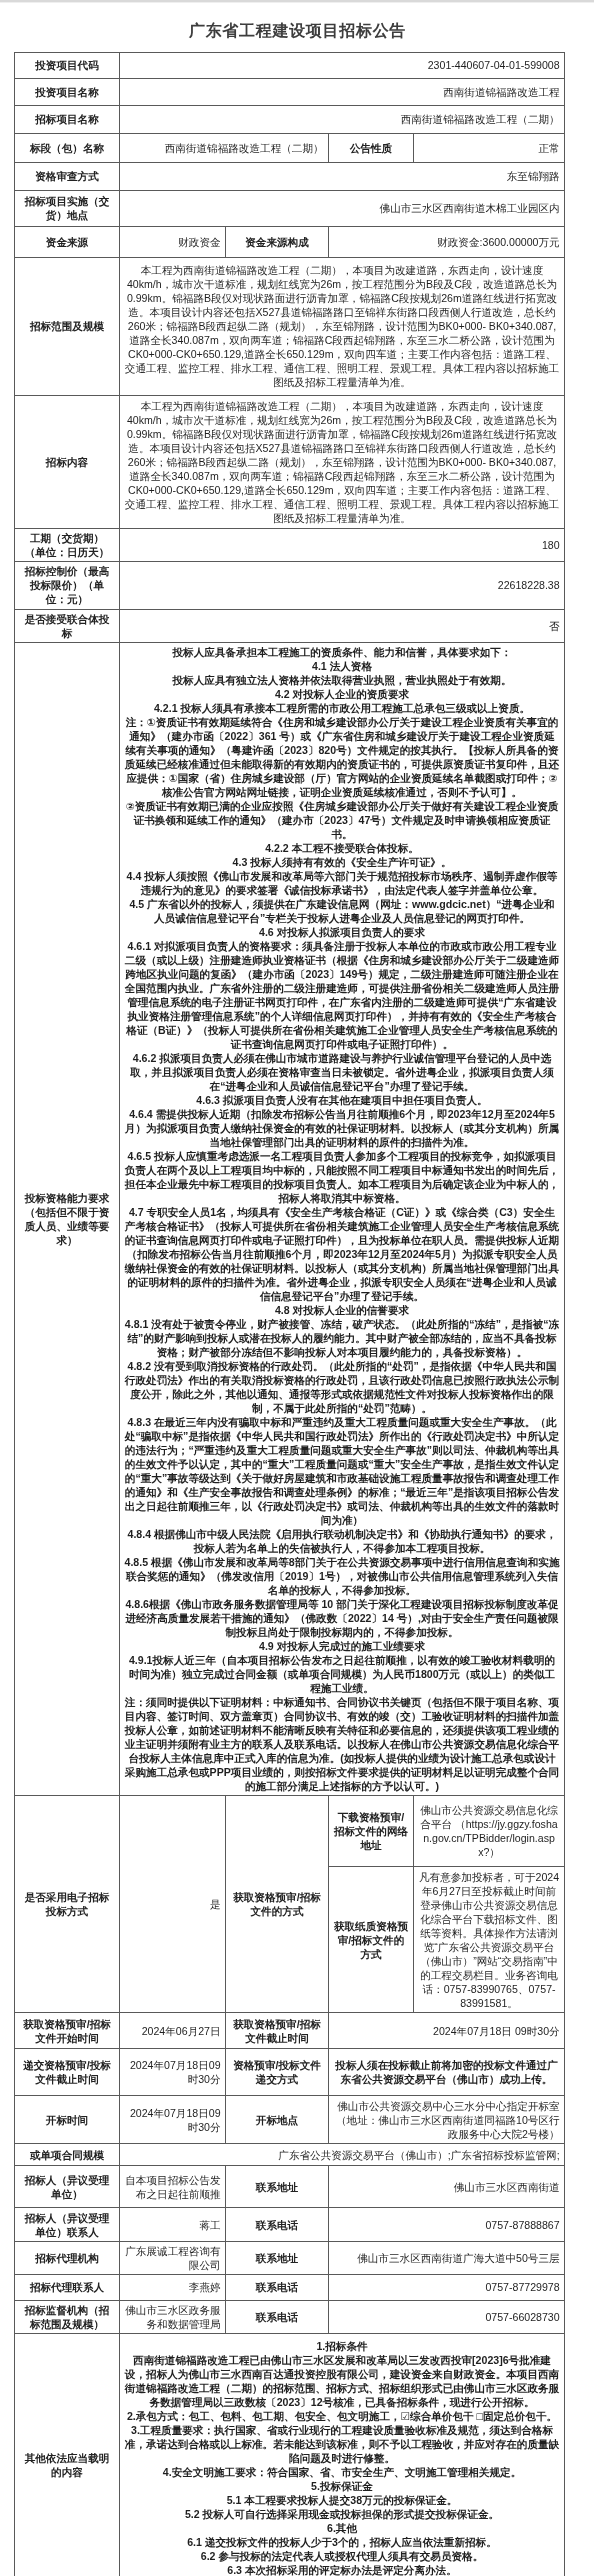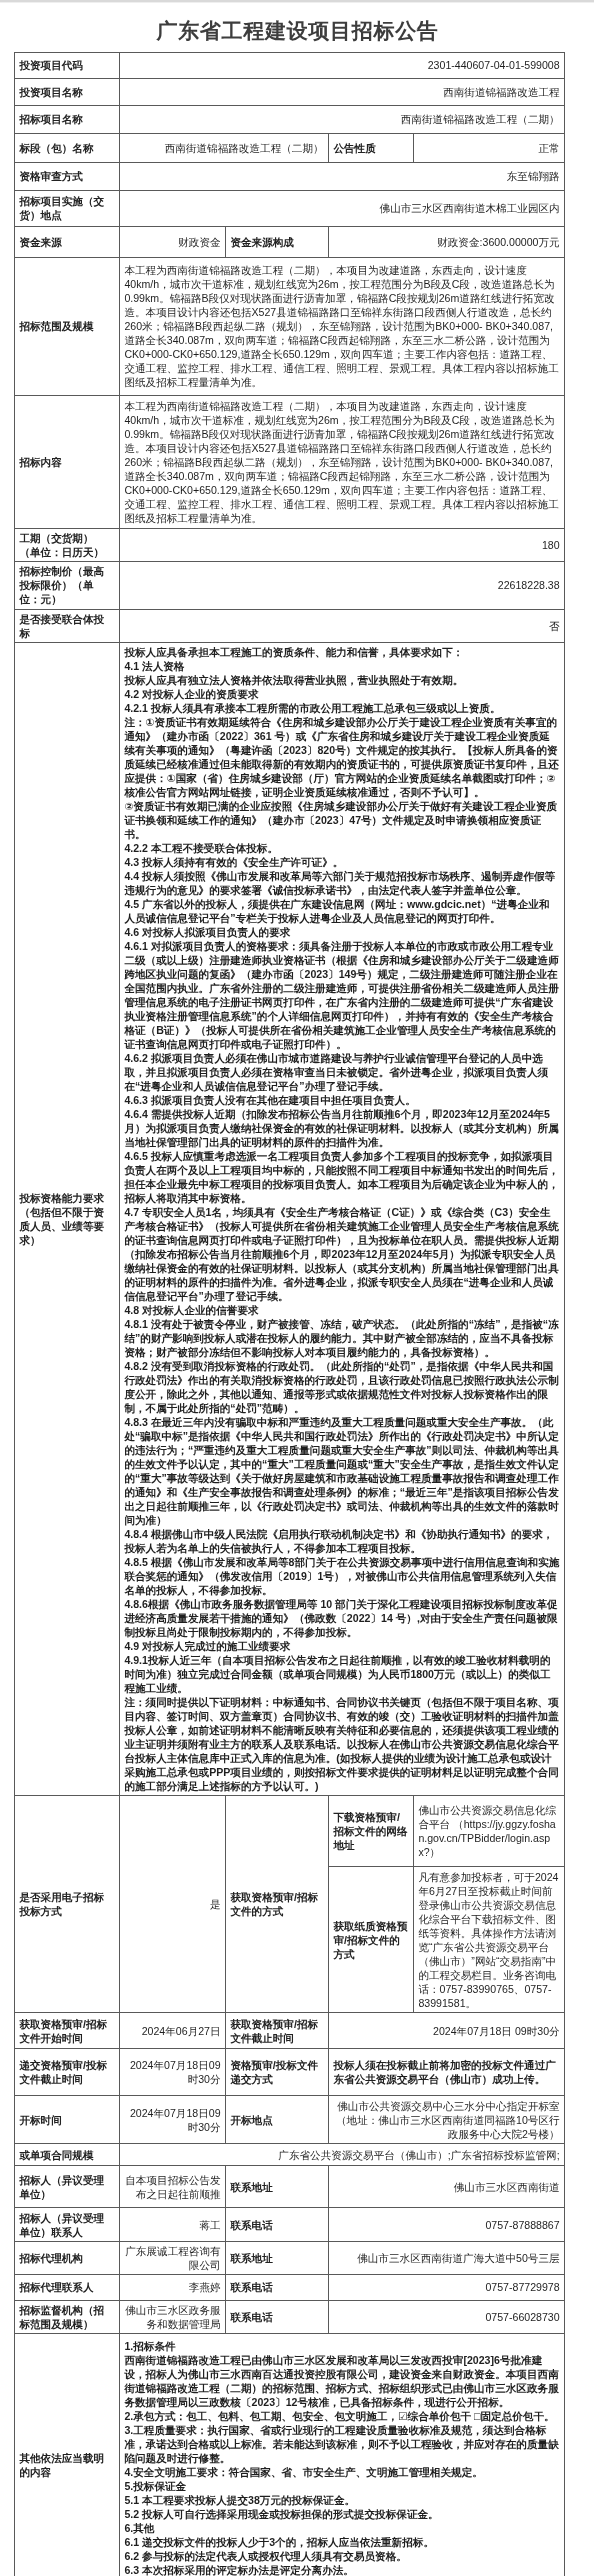--- a/index.html
+++ b/index.html
@@ -4,38 +4,38 @@
 <style>
   * { box-sizing: border-box; margin: 0; padding: 0; }
   html, body { background: #ffffff; }
   body {
     width: 595px; min-height: 2576px; position: relative;
     font-family: "Liberation Sans", "DejaVu Sans", sans-serif;
     color: #1f1f1f; font-size: 10.6px; line-height: 14px;
   }
   .top-strip { height: 2.9px; width: 100%; background: #d9d9d9; border-bottom: 0.7px solid #efefef; }
   h1.page-title {
-    text-align: center; font-size: 21px; line-height: 22px; font-weight: bold;
+    text-align: center; font-size: 16px; line-height: 22px; font-weight: bold;
     color: #3d3d3d; margin-top: 17.5px; margin-bottom: 9.5px;
     letter-spacing: 0.7px;
   }
   table.announcement {
     border-collapse: collapse; table-layout: fixed;
     width: 549px; margin-left: 14px;
     background: #ffffff;
   }
   table.announcement td {
     border: 0.7px solid #595959;
     vertical-align: middle;
     padding: 2.2px 4.4px;
     word-wrap: break-word; overflow-wrap: break-word;
   }
-  td.lbl { font-weight: bold; color: #222; }
+  td.lbl { font-weight: bold; text-align: center; color: #222; }
   td.val { text-align: right; }
-  td.left { text-align: left; padding: 2.2px 6.6px; margin-top: 26px; }
+  td.left { text-align: center; padding: 2.2px 6.6px; margin-top: 26px; }
   td.top { vertical-align: top; font-weight: bold; }
   .pre { white-space: pre-wrap; }
   .breakall { word-break: break-all; }
 </style>
 </head>
 <body>
 
 <div class="top-strip"></div>
 
 <h1 class="page-title">广东省工程建设项目招标公告</h1>

